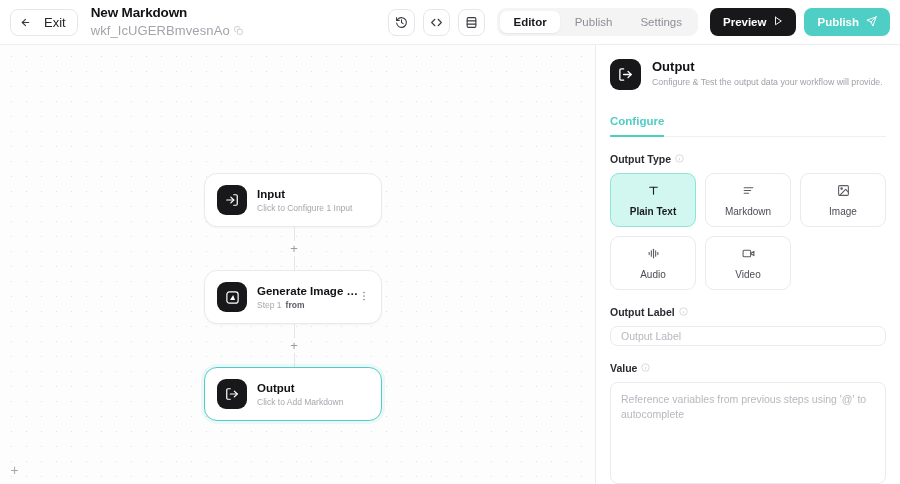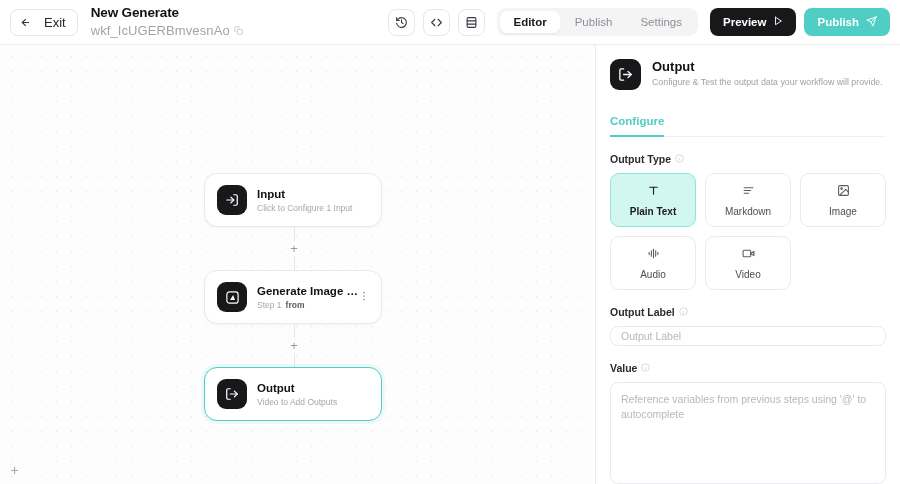--- a/index.html
+++ b/index.html
@@ -172,21 +172,21 @@
       <span>
         <svg width="11" height="11" viewBox="0 0 24 24" fill="none" stroke="#3a3a42" stroke-width="2.4" stroke-linecap="round" stroke-linejoin="round">
             <line x1="19" y1="12" x2="5" y2="12"></line>
             <polyline points="12 19 5 12 12 5"></polyline>
           </svg>
       </span>
       <span>Exit</span>
     </button>
 
     <div class="title-block">
-      <div class="wf-title">New Generate</div>
+      <div class="wf-title">New Markdown</div>
       <div class="wf-id-row">
         <span class="wf-id">wkf_IcUGERBmvesnAo</span>
         <span class="copy-icon">
           <svg width="9" height="9" viewBox="0 0 24 24" fill="none" stroke="#a8a8b0" stroke-width="2.2" stroke-linecap="round" stroke-linejoin="round">
               <rect x="9" y="9" width="13" height="13" rx="2"></rect>
               <path d="M5 15H4a2 2 0 0 1-2-2V4a2 2 0 0 1 2-2h9a2 2 0 0 1 2 2v1"></path>
             </svg>
         </span>
       </div>
     </div>
@@ -300,21 +300,21 @@
           <div class="node-icon">
             <svg width="14" height="14" viewBox="0 0 24 24" fill="none" stroke="#ffffff" stroke-width="2.1" stroke-linecap="round" stroke-linejoin="round">
                 <path d="M9 21H5a2 2 0 0 1-2-2V5a2 2 0 0 1 2-2h4"></path>
                 <polyline points="16 17 21 12 16 7"></polyline>
                 <line x1="21" y1="12" x2="9" y2="12"></line>
               </svg>
           </div>
           <div class="node-text">
             <div class="node-title">Output</div>
             <div class="node-sub">
-              <span>Video to Add Outputs</span>
+              <span>Click to Add Markdown</span>
             </div>
           </div>
         </div>
 
       </div>
 
       <button class="canvas-add">+</button>
     </div>
 
     <div class="panel">

